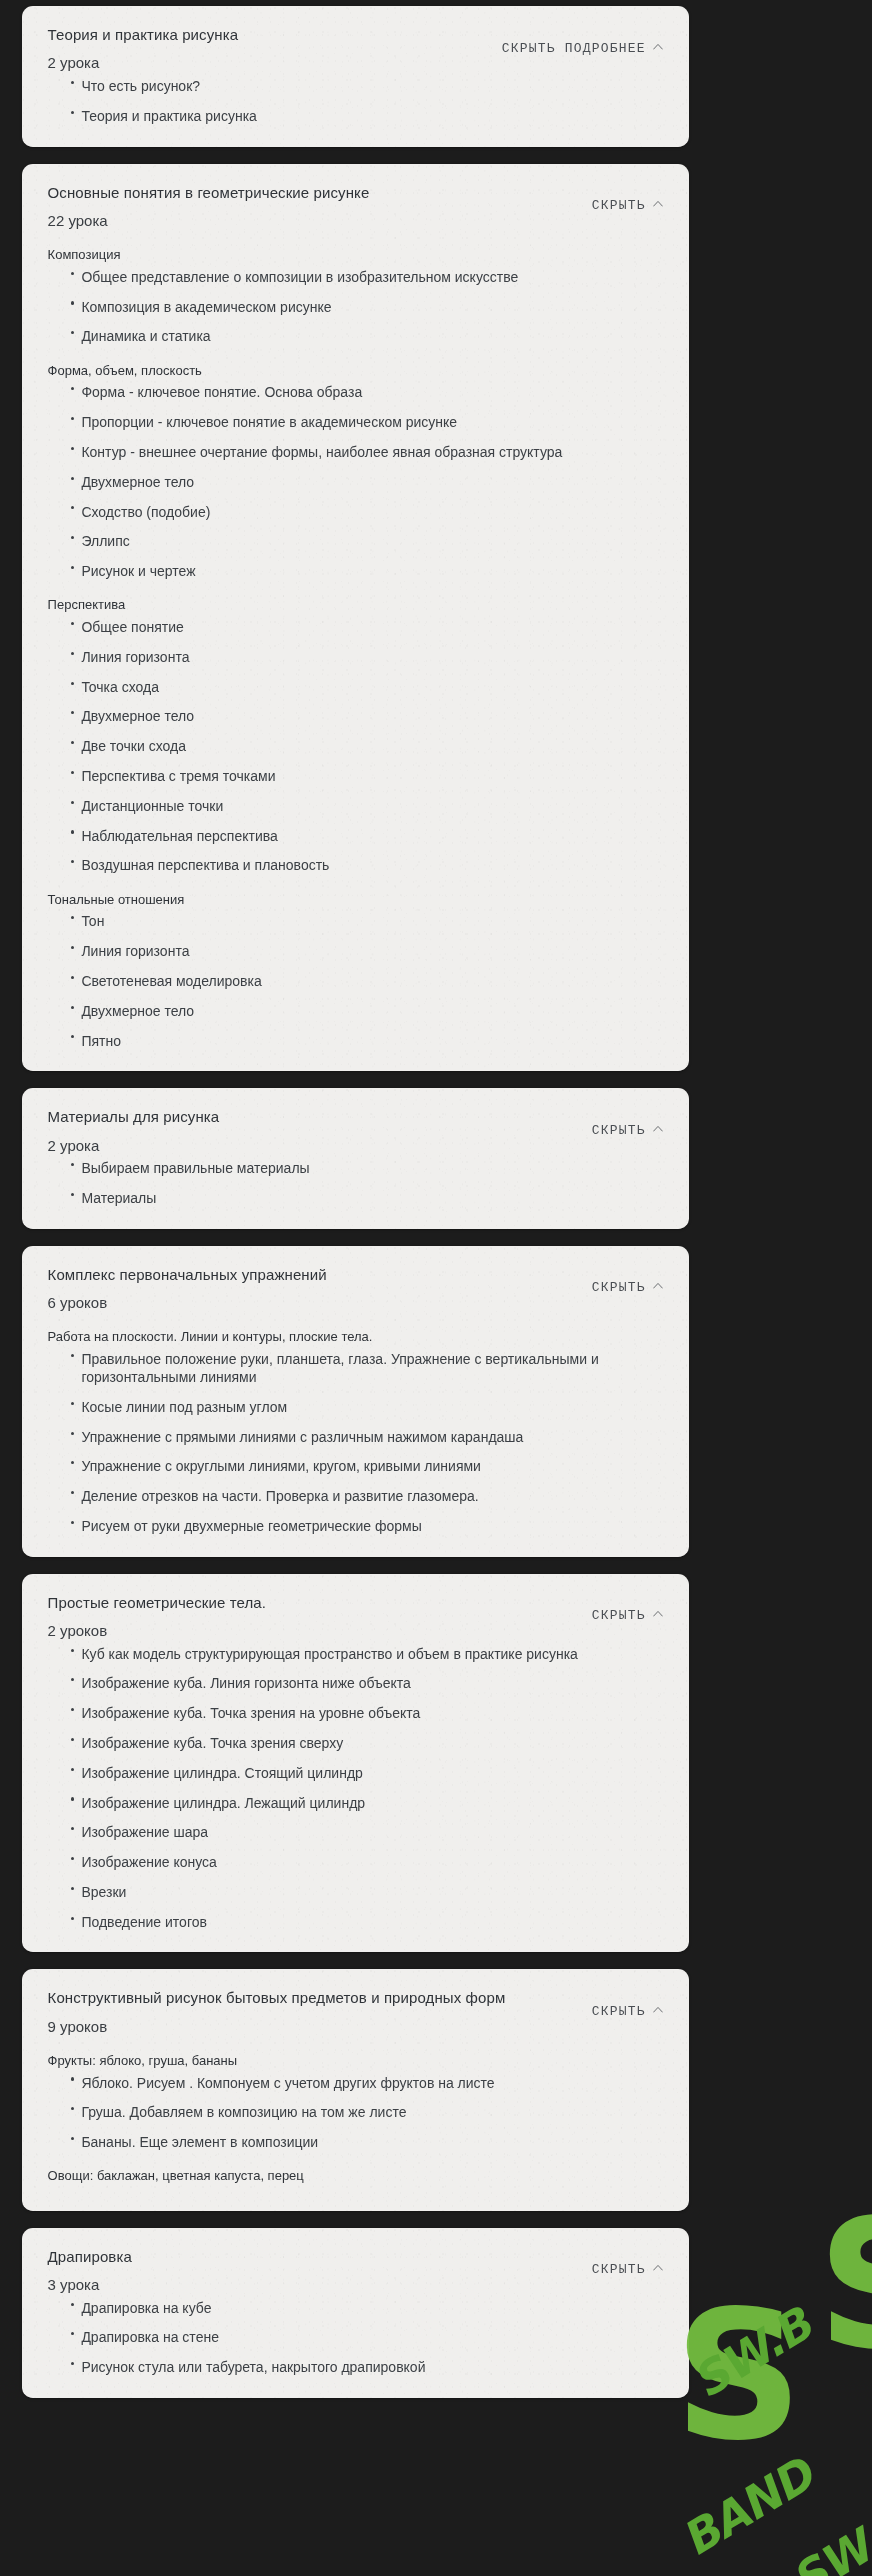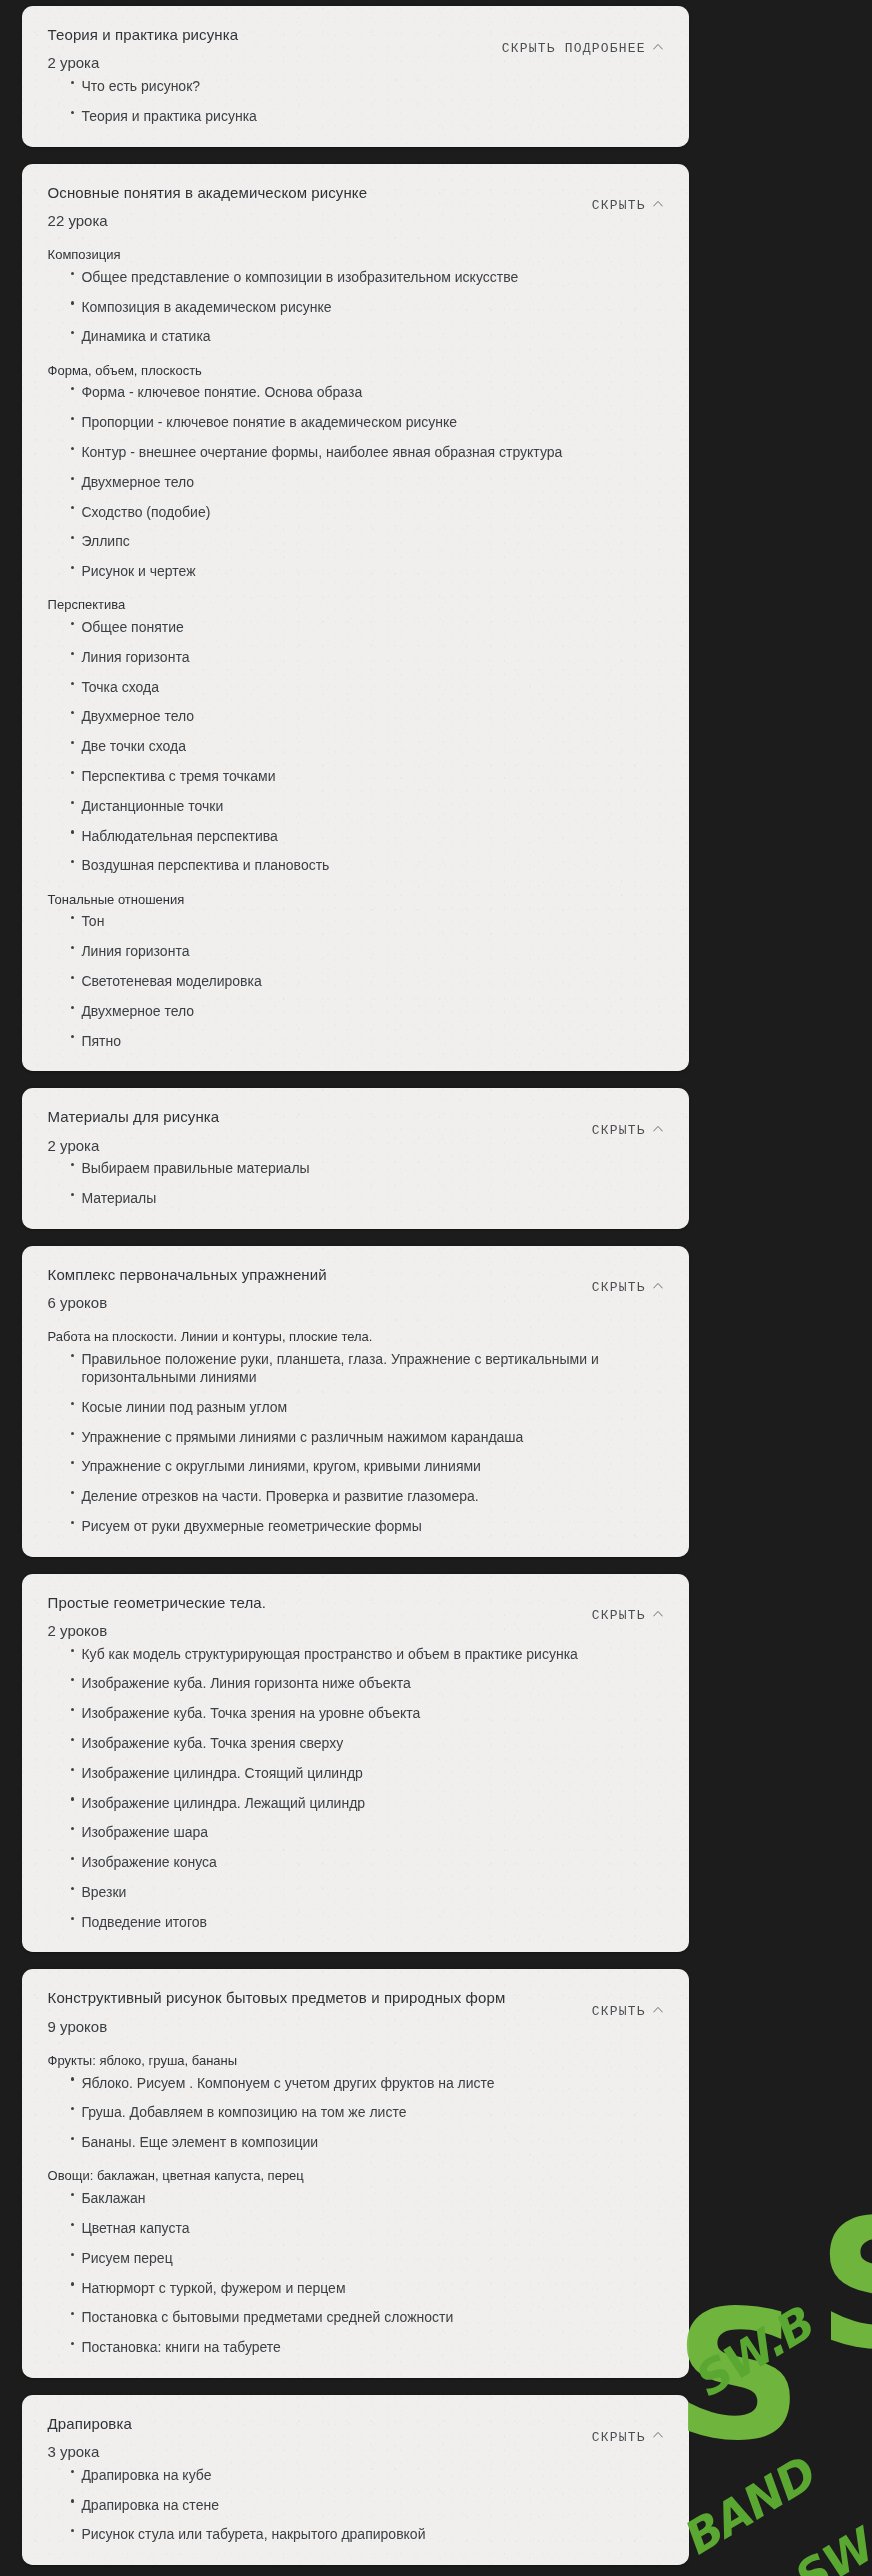--- a/index.html
+++ b/index.html
@@ -191,21 +191,21 @@
         <ul class="lessons first-gap">
           <li>Что есть рисунок?</li>
           <li>Теория и практика рисунка</li>
         </ul>
       </div>
     </section>
     <section class="card">
       <div class="card-inner">
         <div class="card-head">
           <div class="head-left">
-            <h2 class="module-title">Основные понятия в академическом рисунке</h2>
+            <h2 class="module-title">Основные понятия в геометрические рисунке</h2>
             <p class="lesson-count">22 урока</p>
           </div>
           <button class="toggle">
             <span>СКРЫТЬ</span>
             <span class="chev">
               <svg viewBox="0 0 14 9" width="10" height="7" fill="none" aria-hidden="true">
                 <path d="M1 8 L7 1.6 L13 8" stroke="#4a4e53" stroke-width="1.1" stroke-linecap="square"></path>
               </svg>
             </span>
           </button>
@@ -343,28 +343,20 @@
             </span>
           </button>
         </div>
         <h3 class="subsection-title">Фрукты: яблоко, груша, бананы</h3>
         <ul class="lessons">
           <li>Яблоко. Рисуем . Компонуем с учетом других фруктов на листе</li>
           <li>Груша. Добавляем в композицию на том же листе</li>
           <li>Бананы. Еще элемент в композиции</li>
         </ul>
         <h3 class="subsection-title">Овощи: баклажан, цветная капуста, перец</h3>
-        <ul class="lessons">
-          <li>Баклажан</li>
-          <li>Цветная капуста</li>
-          <li>Рисуем перец</li>
-          <li>Натюрморт с туркой, фужером и перцем</li>
-          <li>Постановка с бытовыми предметами средней сложности</li>
-          <li>Постановка: книги на табурете</li>
-        </ul>
       </div>
     </section>
     <section class="card">
       <div class="card-inner">
         <div class="card-head">
           <div class="head-left">
             <h2 class="module-title">Драпировка</h2>
             <p class="lesson-count">3 урока</p>
           </div>
           <button class="toggle">

